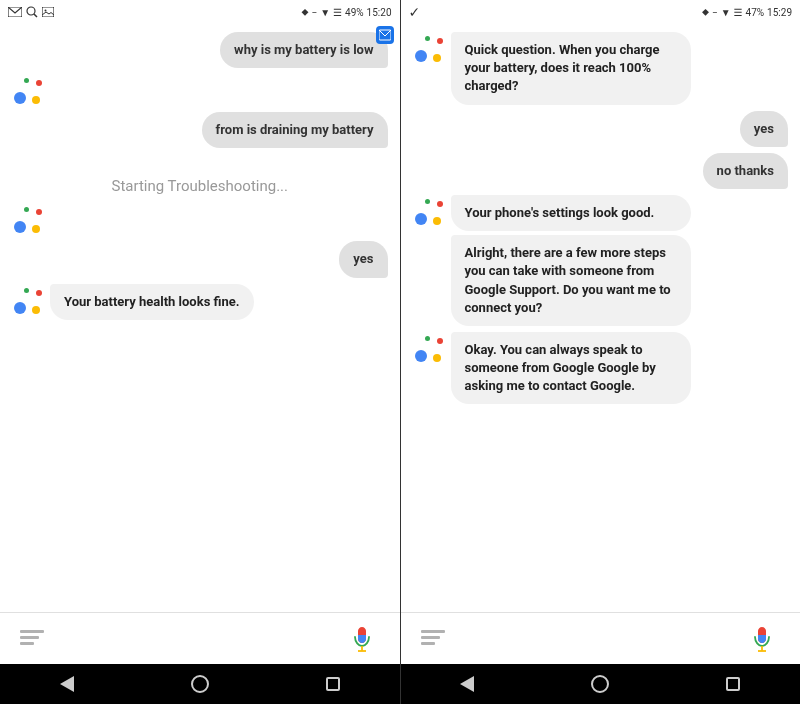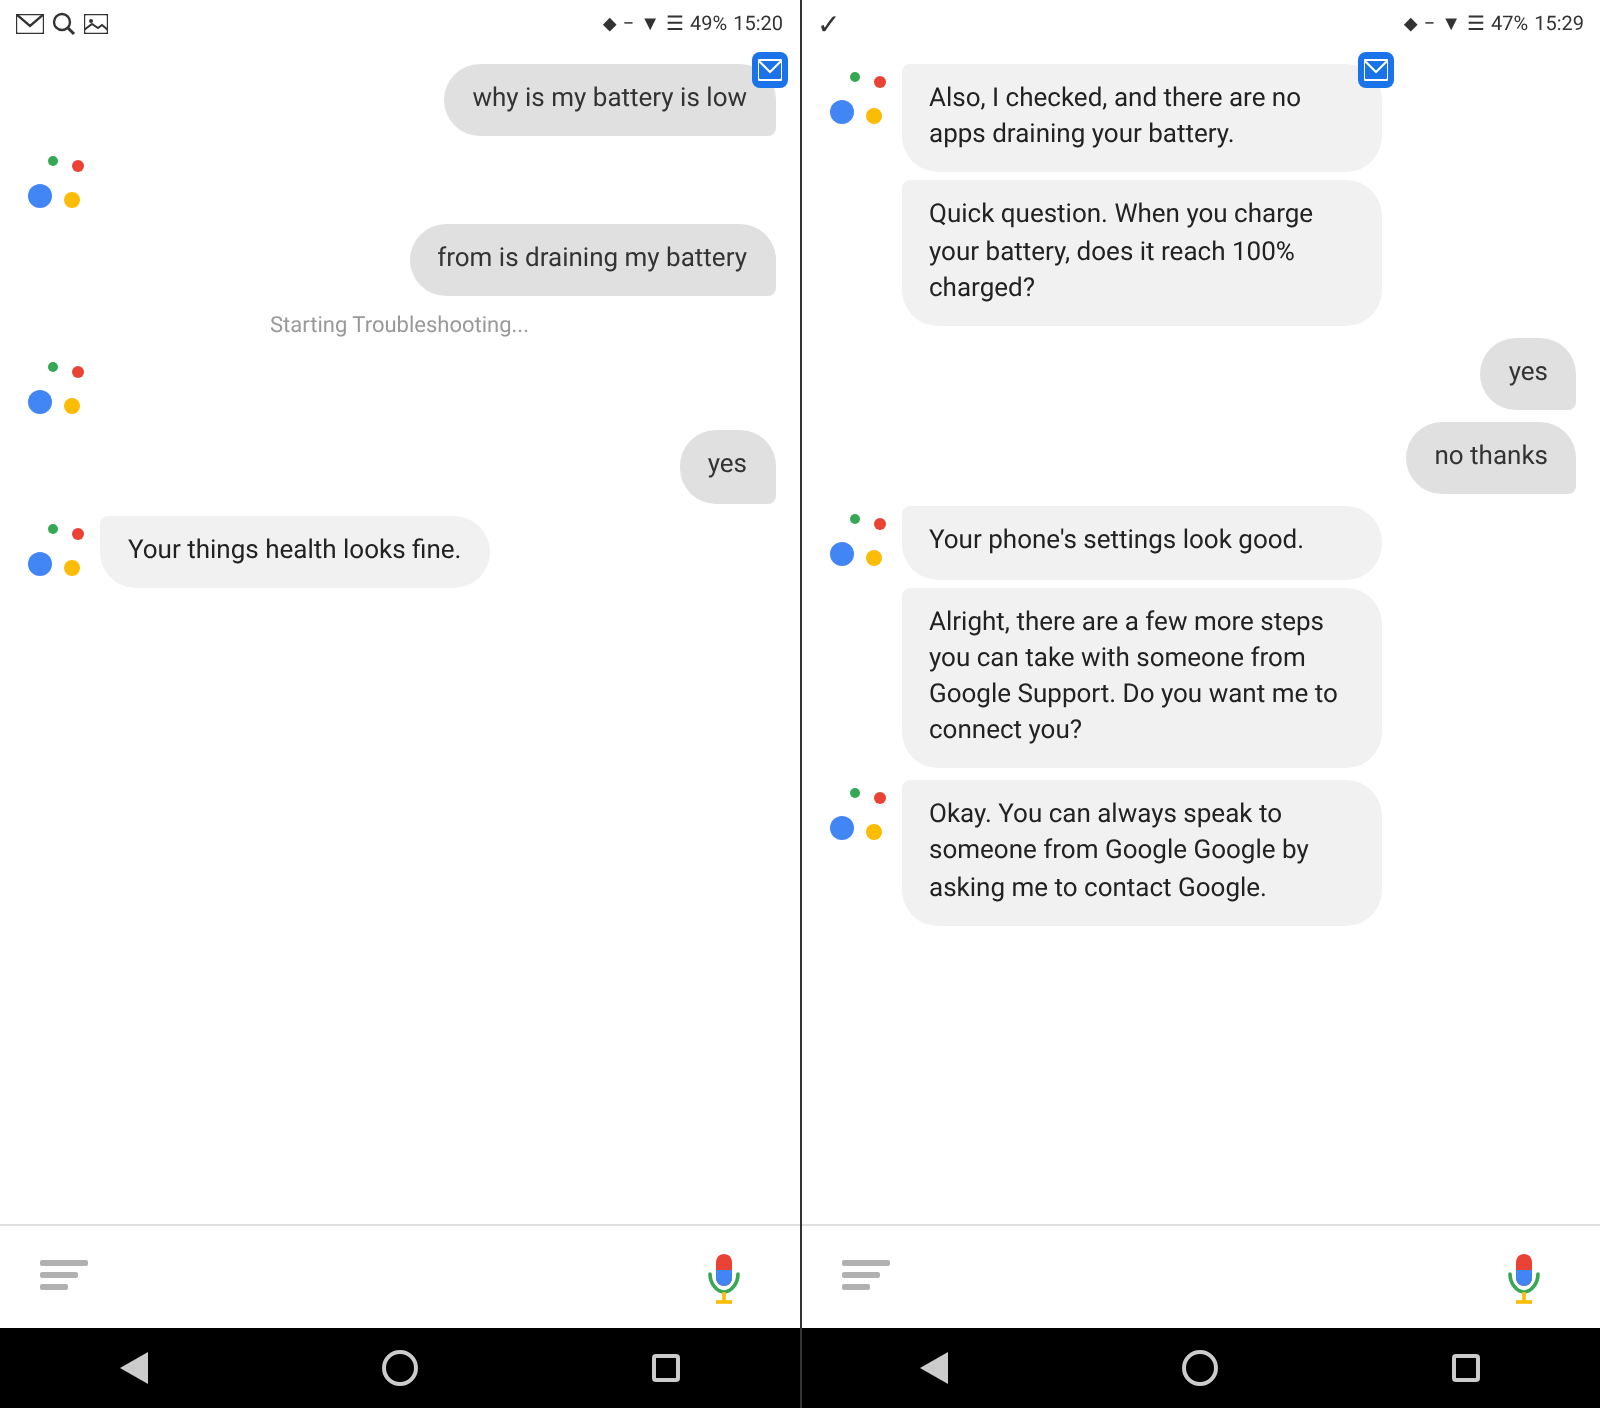--- a/index.html
+++ b/index.html
@@ -62,20 +62,21 @@
       flex-direction: column;
       gap: 6px;
       background: #fff;
     }
 
     
     .msg-row {
       display: flex;
       align-items: flex-start;
       gap: 6px;
+      font-weight: bold;
     }
 
     .msg-row.user {
       justify-content: flex-end;
     }
 
     .msg-row.bot {
       justify-content: flex-start;
     }
 
@@ -107,23 +108,24 @@
     }
 
     .bubble.user-bubble {
       background: #e0e0e0;
       border-radius: 18px 18px 4px 18px;
       color: #333;
     }
 
     .system-msg {
       text-align: center;
-      font-size: 11px;
+      font-size: 15px;
       color: #999;
       padding: 2px 0;
+      margin-top: 21px;
     }
 
     
     .input-bar {
       height: 52px;
       background: #fff;
       display: flex;
       align-items: center;
       justify-content: space-between;
       padding: 0 20px;
@@ -322,21 +324,21 @@
 
     <div class="msg-row bot">
       <div class="assistant-avatar">
         <div class="dot-bl"></div>
         <div class="dot-br"></div>
         <div class="dot-tr"></div>
         <div class="dot-tl"></div>
       </div>
       <div class="msgs-stacked">
         <div class="bubble bot-bubble">
-          <span>Your things health looks fine.</span>
+          <span>Your battery health looks fine.</span>
         </div>
       </div>
     </div>
 
   </div>
 
   <div class="input-bar">
     <div class="keyboard-icon">
       <div></div>
         <div></div>
@@ -386,31 +388,20 @@
   <div class="chat-area">
 
     <div class="msg-row bot">
       <div class="assistant-avatar">
         <div class="dot-bl"></div>
         <div class="dot-br"></div>
         <div class="dot-tr"></div>
         <div class="dot-tl"></div>
       </div>
       <div class="msgs-stacked">
-        <div class="bubble-with-icon">
-          <div class="bubble bot-bubble">
-            <span>Also, I checked, and there are no apps draining your battery.</span>
-          </div>
-          <div class="email-icon-badge">
-            <svg viewBox="0 0 12 10">
-              <rect x="0" y="0" width="12" height="10" rx="1" fill="none" stroke="white" stroke-width="1"></rect>
-              <polyline points="0,0 6,6 12,0" fill="none" stroke="white" stroke-width="1"></polyline>
-            </svg>
-          </div>
-        </div>
         <div class="bubble bot-bubble">
           <span>Quick question. When you charge your battery, does it reach 100% charged?</span>
         </div>
       </div>
     </div>
 
     <div class="msg-row user">
       <div class="bubble user-bubble">
         <span>yes</span>
       </div>

